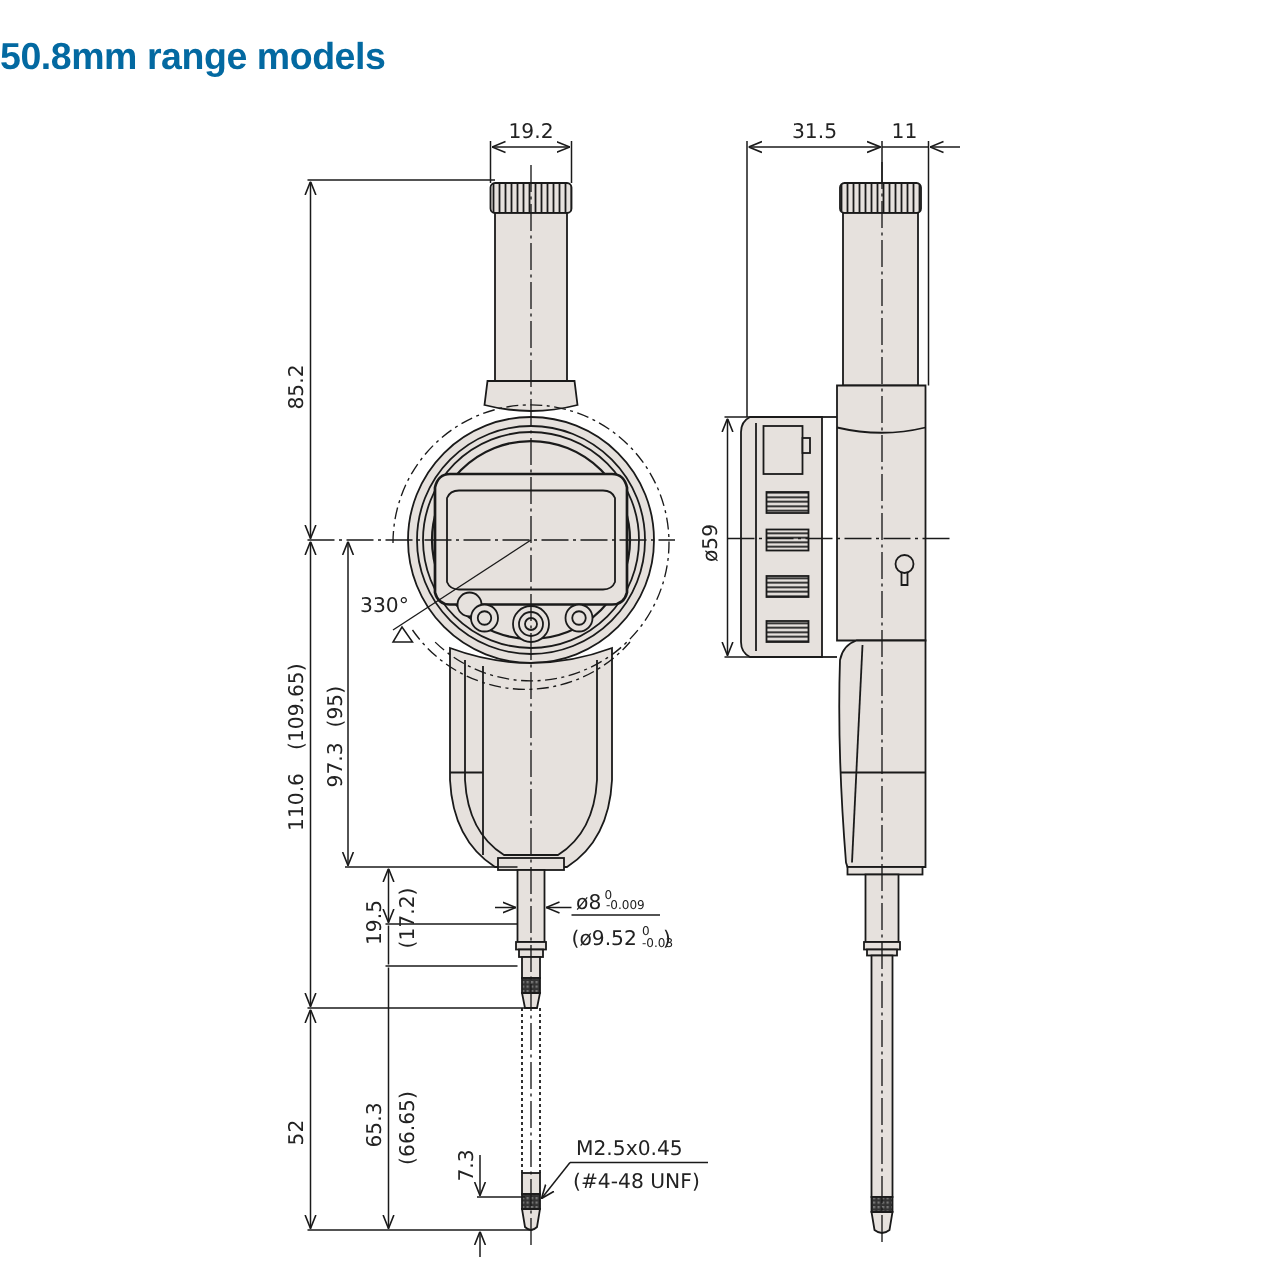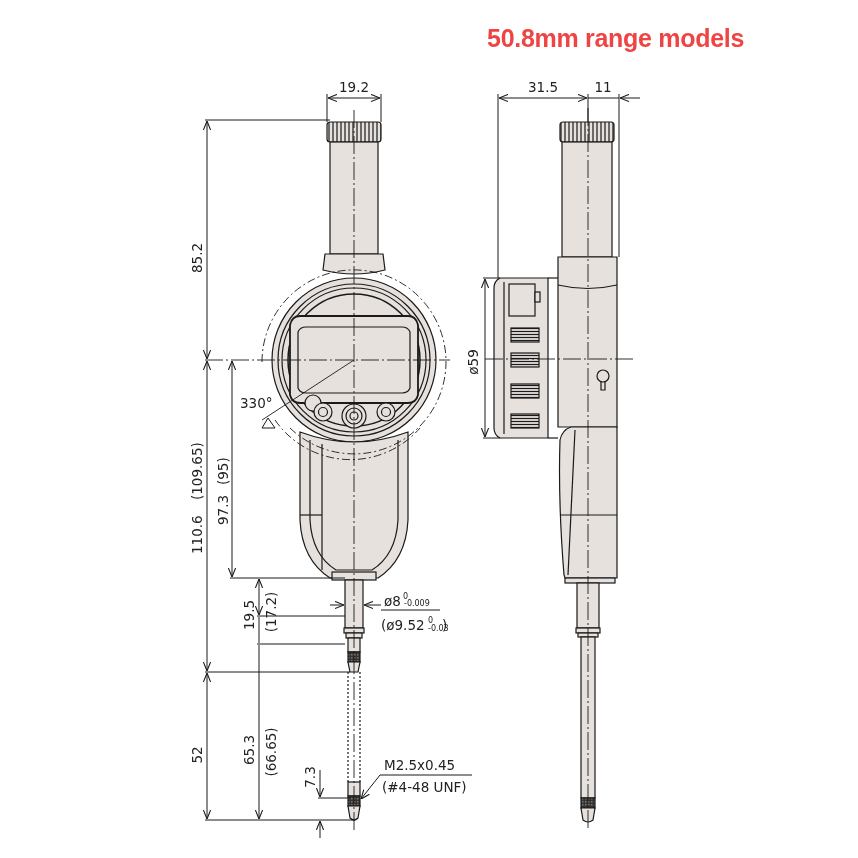--- a/index.html
+++ b/index.html
@@ -1,17 +1,17 @@
 <!DOCTYPE html>
 <html><head>
 <meta charset="utf-8">
 <style>
   html, body { margin:0; padding:0; background:#ffffff; }
   body { width:858px; height:858px; position:relative; overflow:hidden; font-family:"DejaVu Sans", sans-serif; }
-  .title { position:absolute; left:0; width:744px; top:24px; text-align:right; font-family:"Liberation Sans", sans-serif; font-weight:bold; font-size:25px; color:#ef4444; letter-spacing:-0.3px; }
+  .title { position:absolute; left:0; width:744px; top:24px; text-align:left; font-family:"Liberation Sans", sans-serif; font-weight:bold; font-size:25px; color:#0369a1; letter-spacing:-0.3px; }
   svg.drawing { position:absolute; left:0; top:0; }
   .dim { font-family:"DejaVu Sans", sans-serif; font-size:13.5px; fill:#222; }
   .dim-sm { font-family:"DejaVu Sans", sans-serif; font-size:8px; fill:#222; }
 </style>
 </head>
 <body>
 
 <div class="title">50.8mm range models</div>
 
 <svg class="drawing" width="858" height="858" viewBox="0 0 858 858" xmlns="http://www.w3.org/2000/svg">

